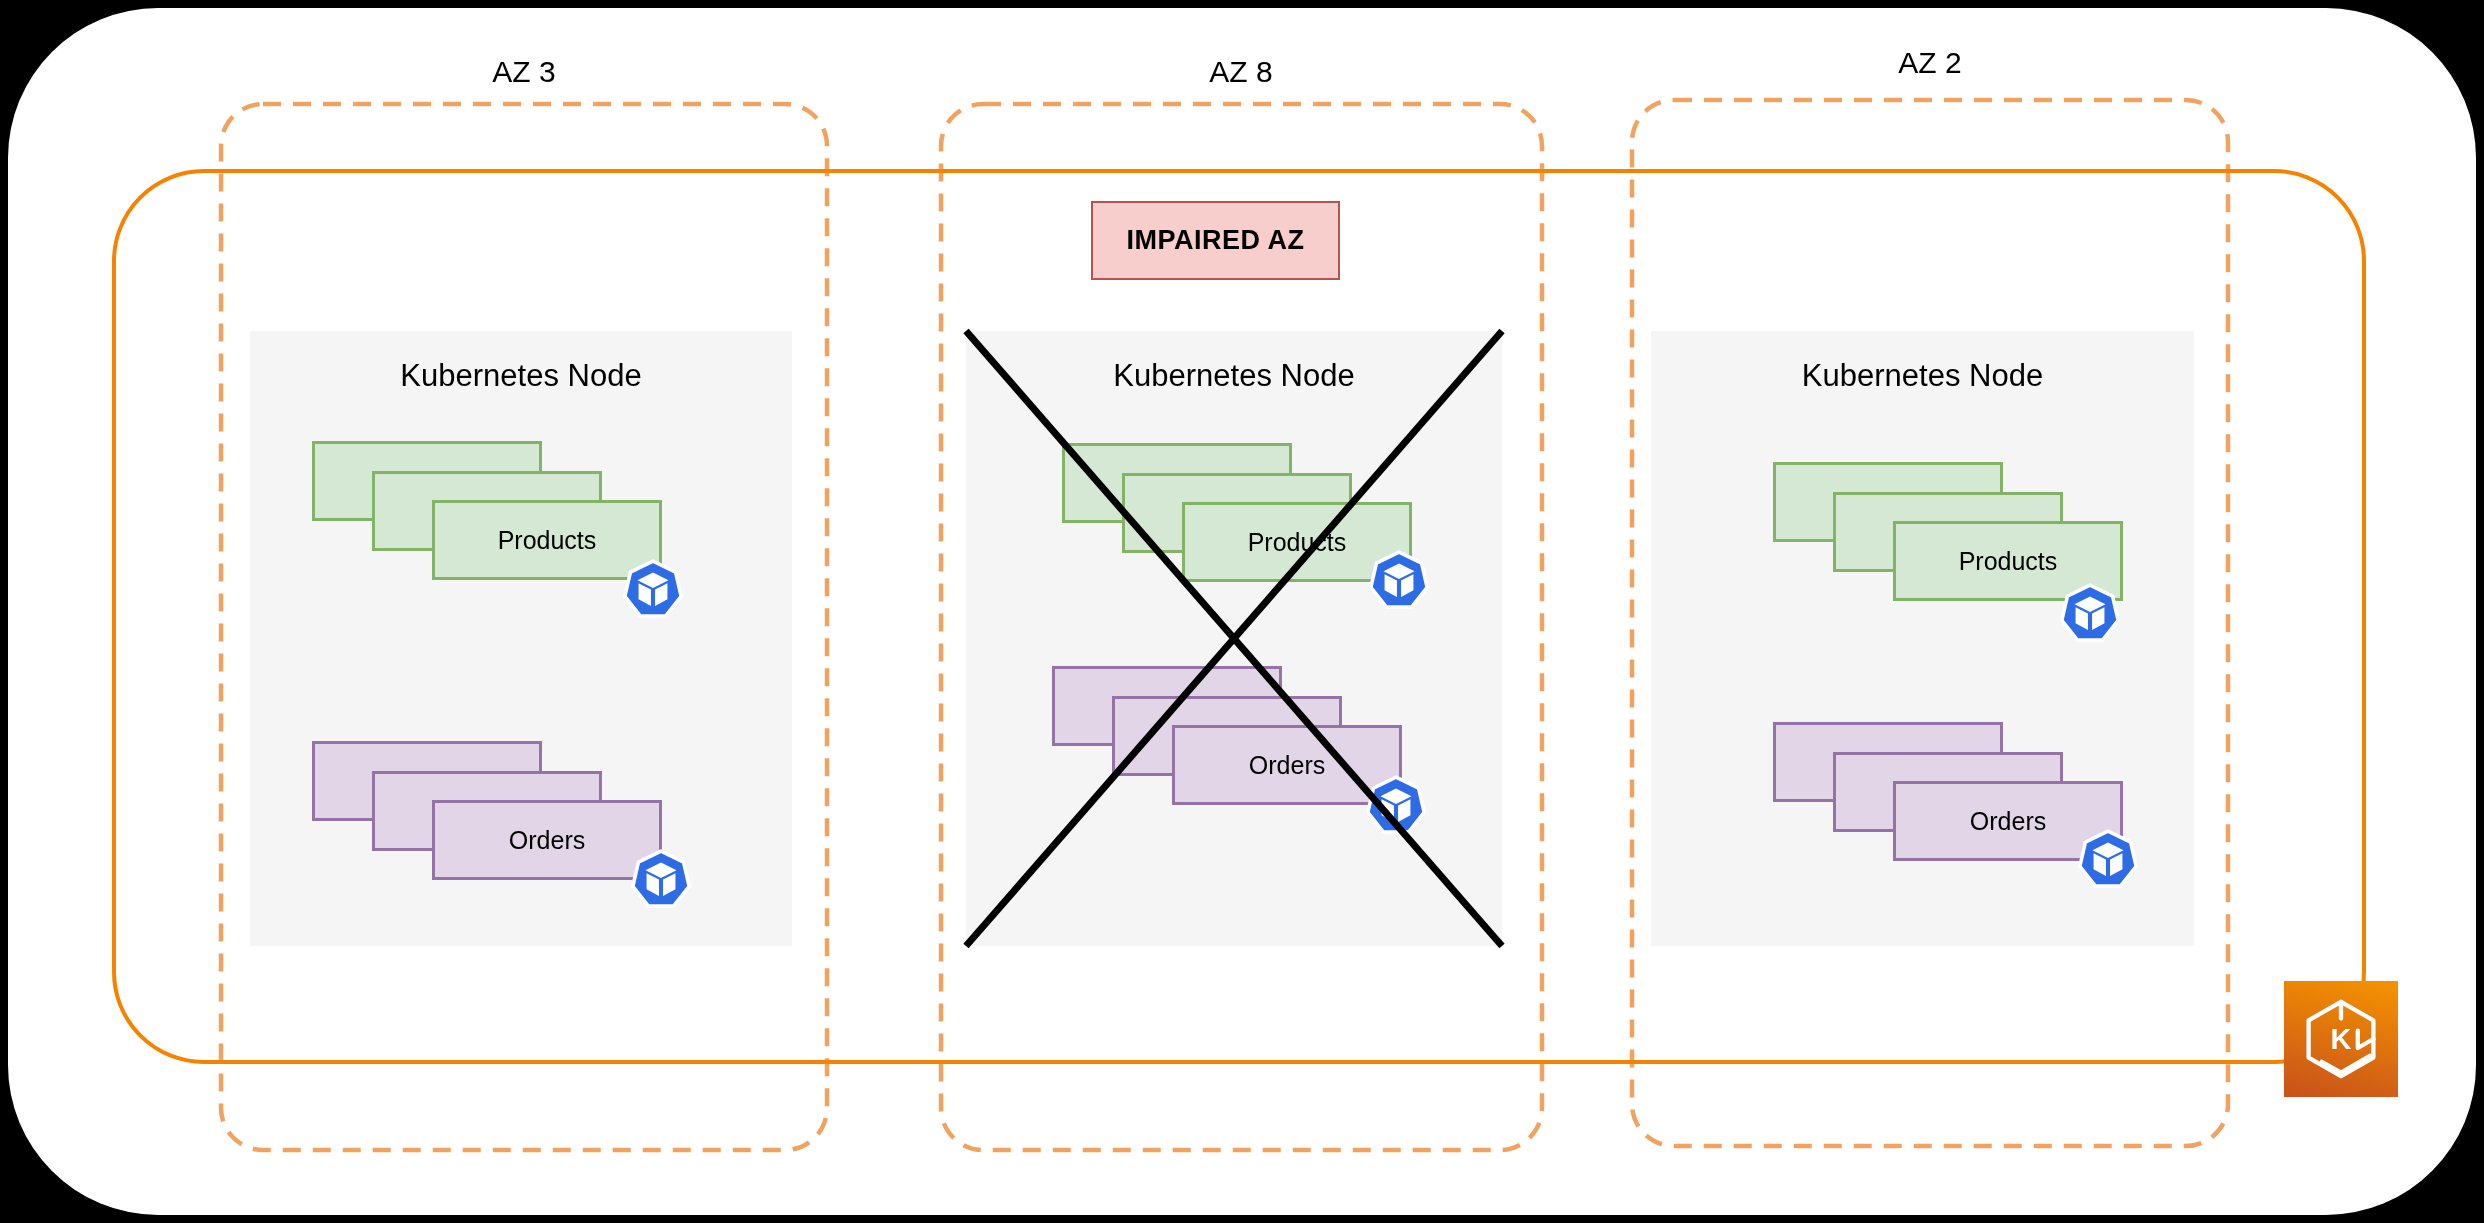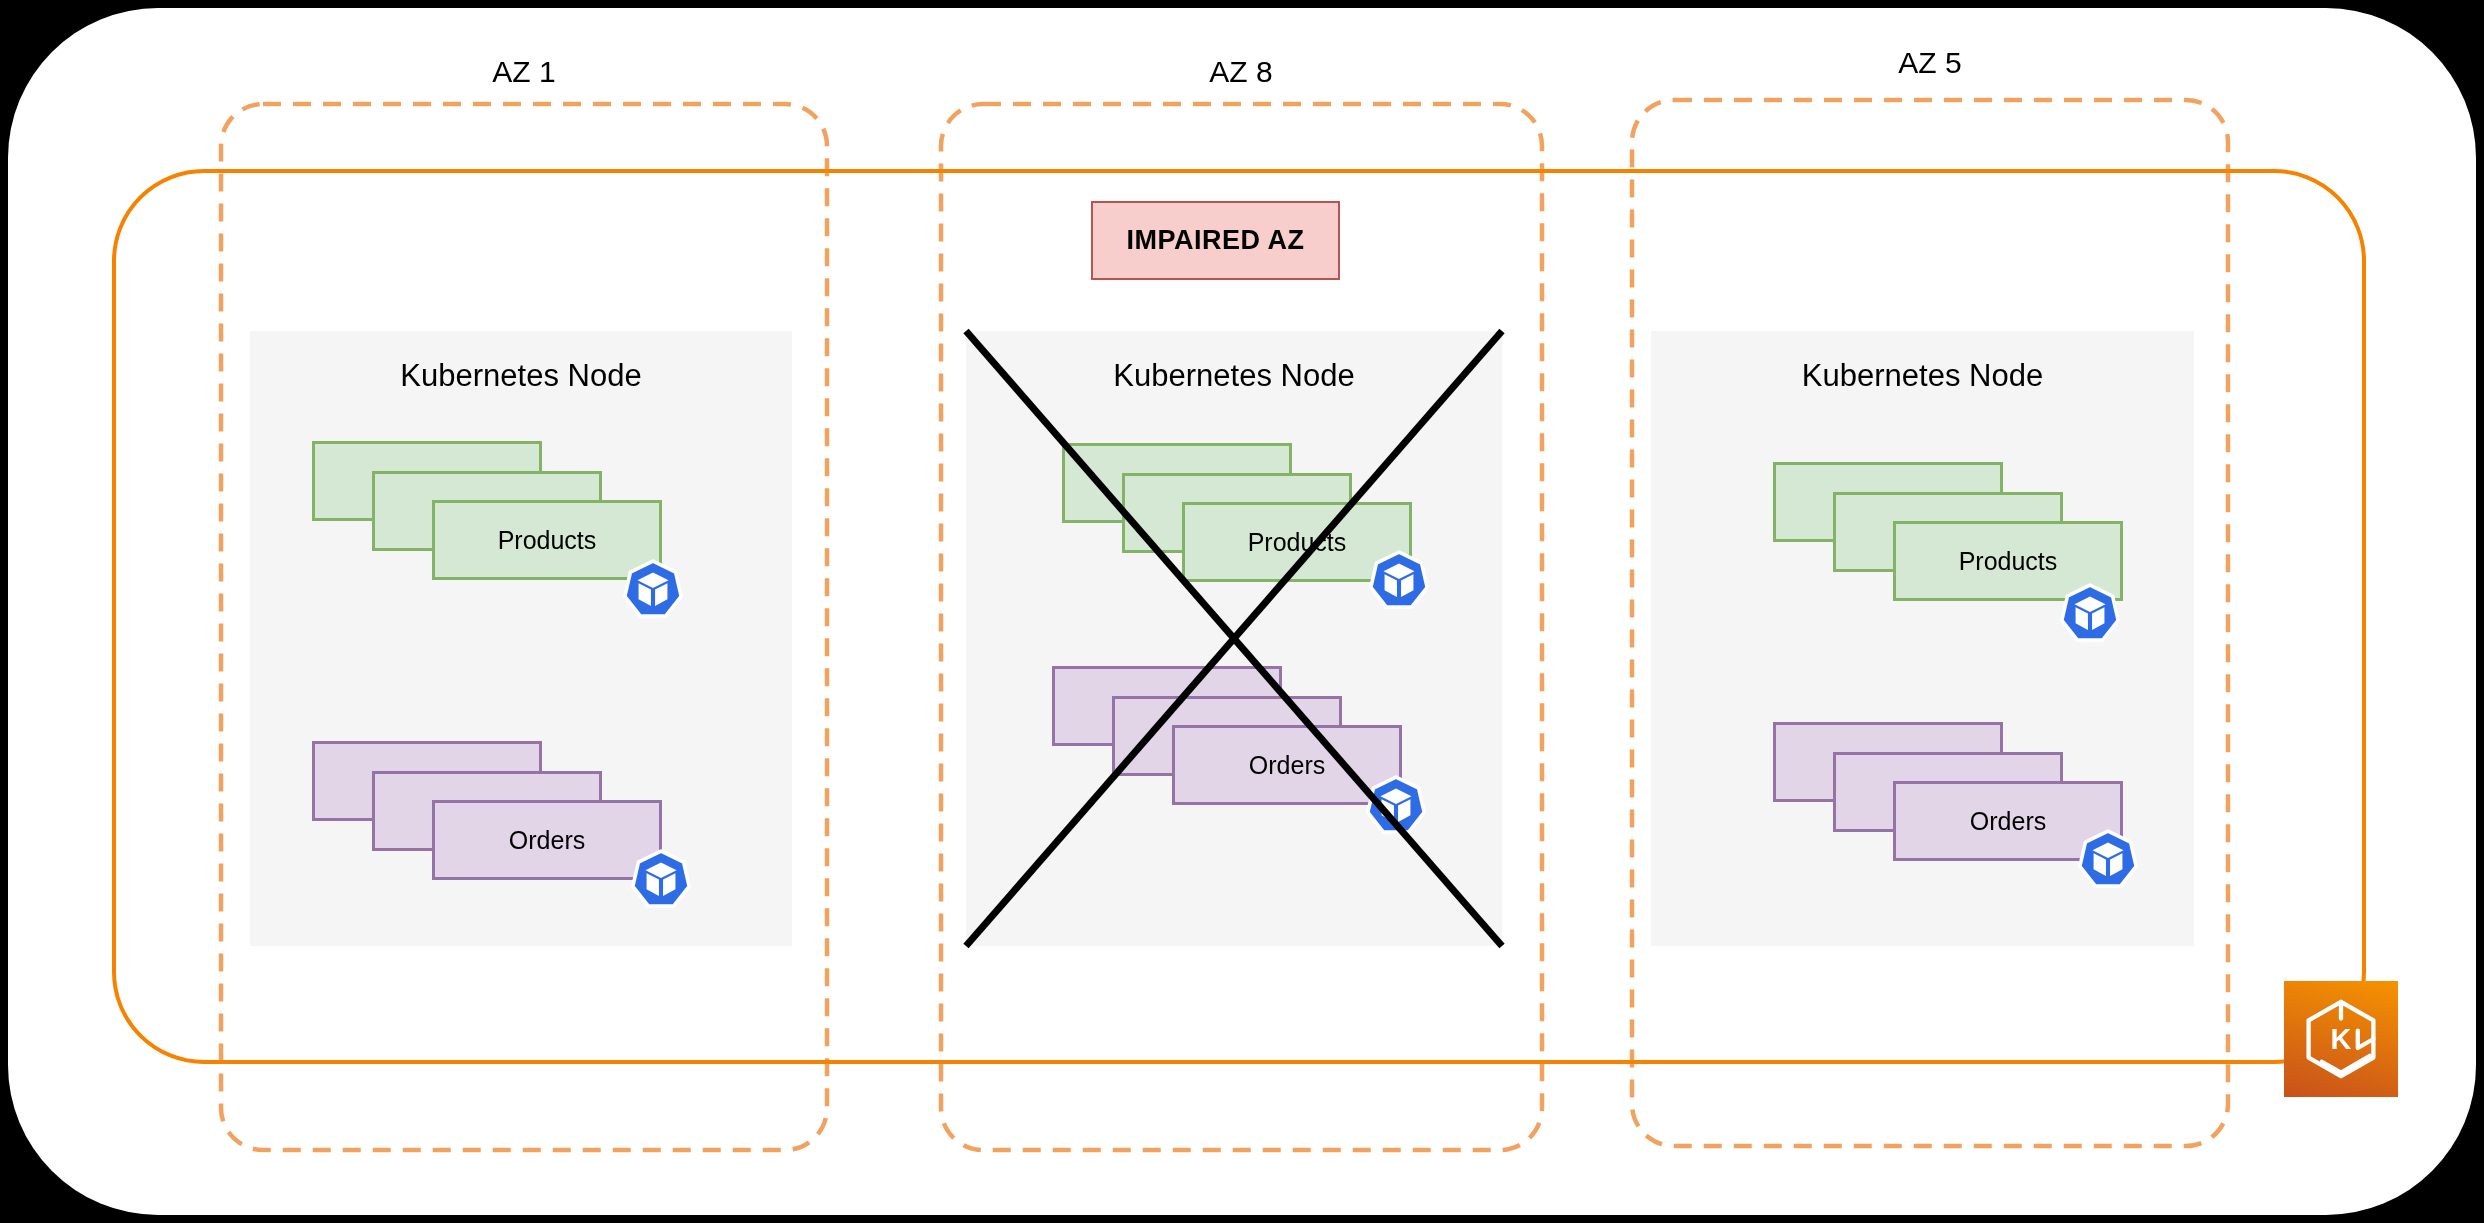--- a/index.html
+++ b/index.html
@@ -79,23 +79,23 @@
     position:absolute;left:2284px;top:981px;width:114px;height:116px;
     background:linear-gradient(195deg,#F59300 0%,#C8511B 100%);
     z-index:6;display:flex;align-items:center;justify-content:center;
   }
 </style>
 </head>
 <body>
 
 <div class="canvas"></div>
 
-<div id="az1-label" class="az-label">AZ 1</div>
+<div id="az1-label" class="az-label">AZ 3</div>
 <div id="az2-label" class="az-label">AZ 8</div>
-<div id="az3-label" class="az-label">AZ 5</div>
+<div id="az3-label" class="az-label">AZ 2</div>
 
 <div class="impaired-badge">IMPAIRED AZ</div>
 
 <div id="node-az1" class="node">
   <div class="node-title">Kubernetes Node</div>
 
   <div class="stack green">
     <div class="card c1"></div>
     <div class="card c2"></div>
     <div class="card c3">

